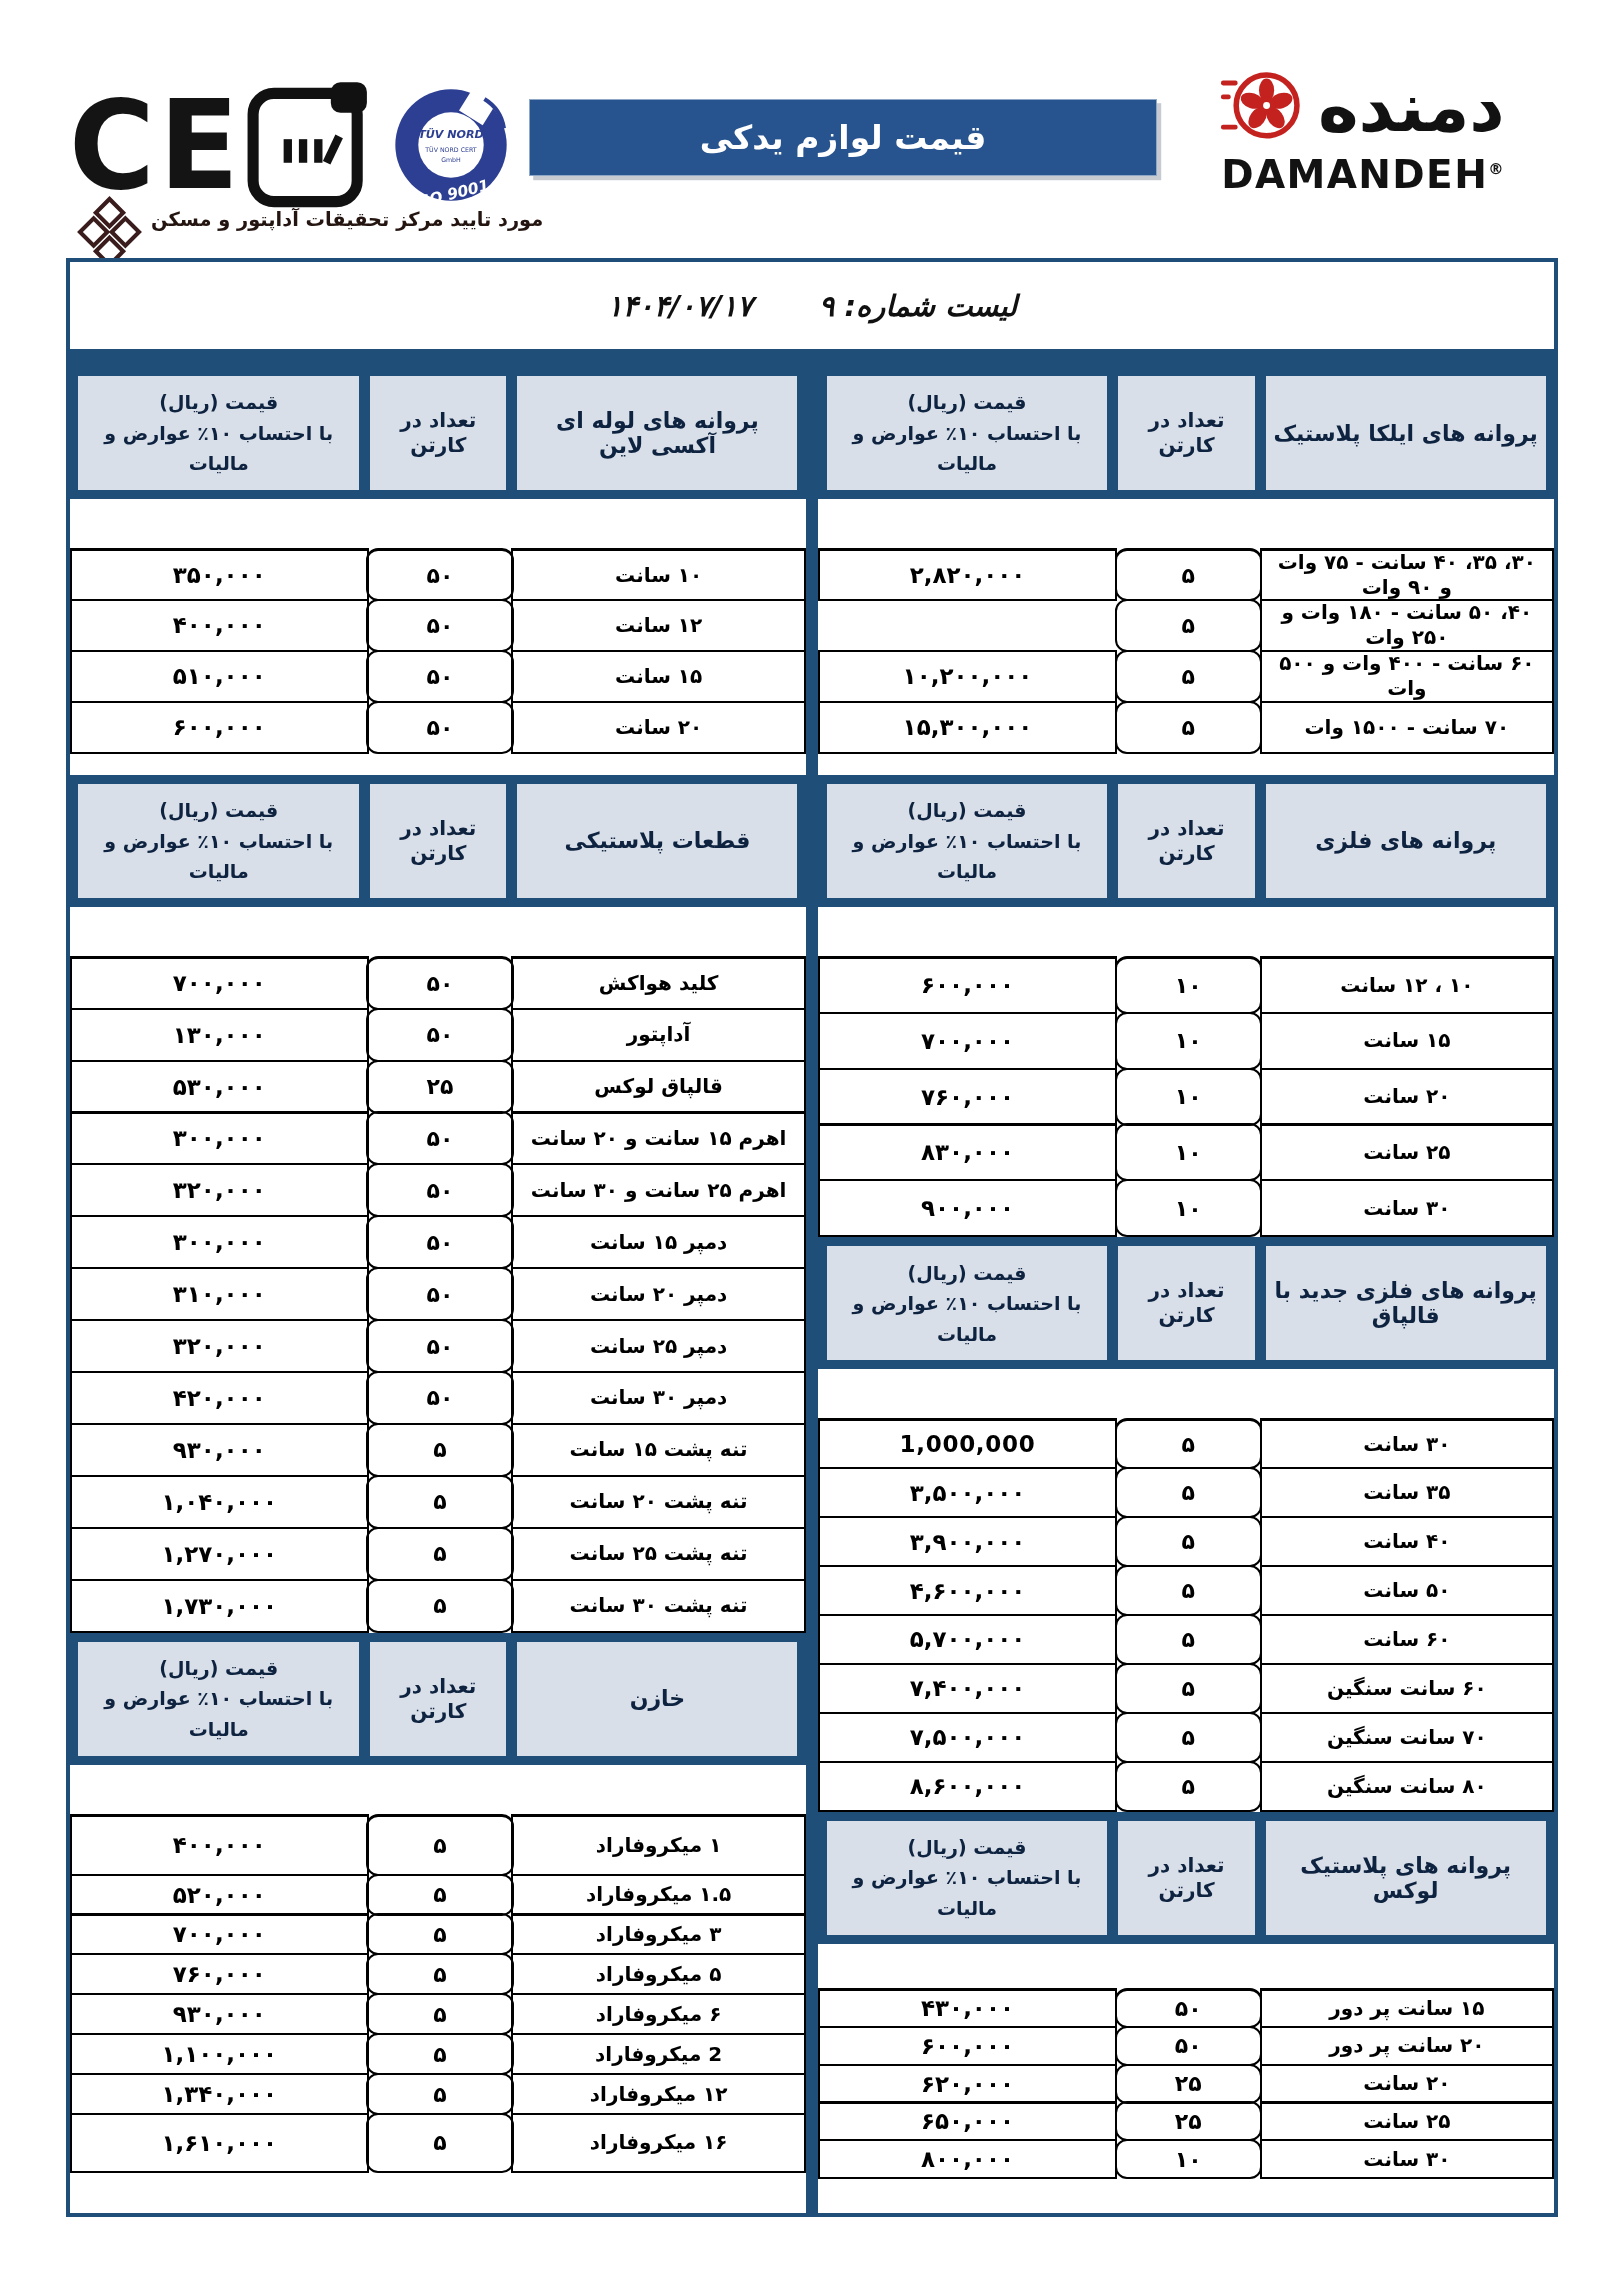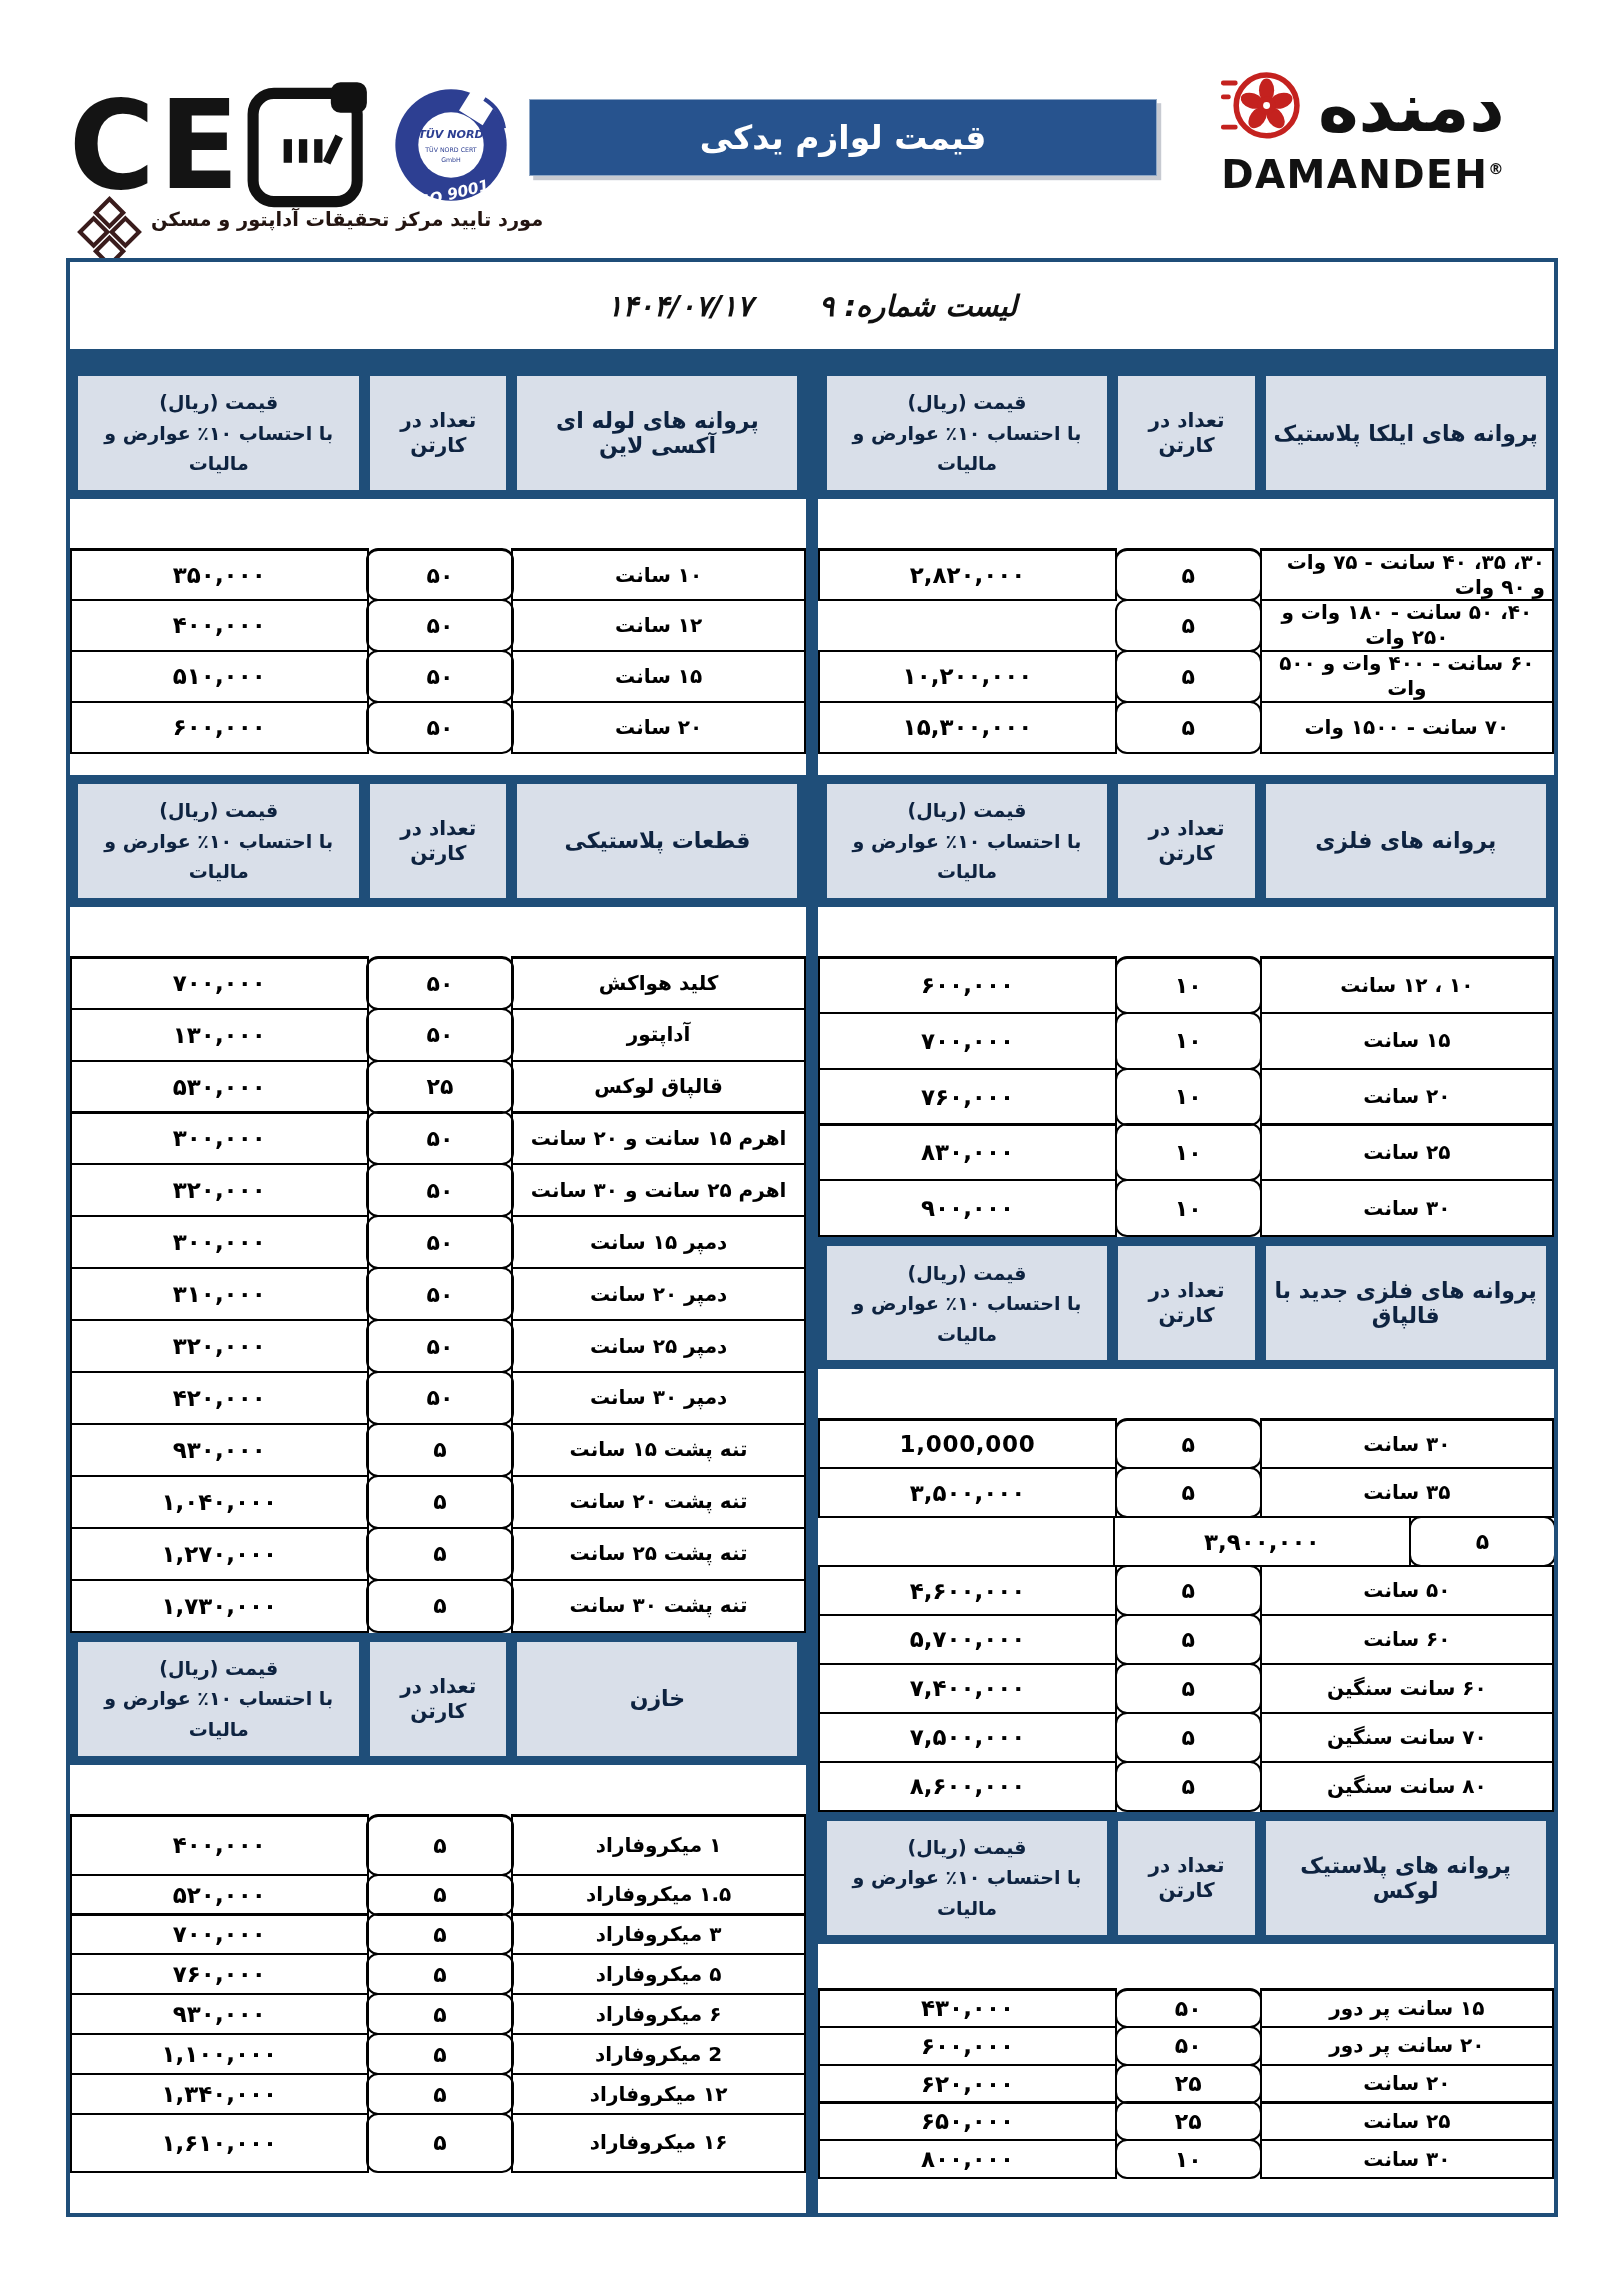--- a/index.html
+++ b/index.html
@@ -49,21 +49,21 @@
   .sec-header{background:var(--navy);display:flex;direction:rtl;gap:11px;padding:9px 8.3px;align-items:stretch;}
   .hc{background:var(--hdrfill);display:flex;align-items:center;justify-content:center;
     text-align:center;font-weight:bold;color:#0e2340;direction:rtl;}
   .hc-name{flex:0 0 calc(40% - 7.6px);font-size:22px;padding:0 7px;}
   .hc-qty{flex:0 0 calc(20% - 7.6px);font-size:20px;line-height:1.25;padding:0 4.2px;}
   .hc-price{flex:1 1 auto;white-space:pre-line;font-size:19px;line-height:1.6;padding:0 19px;}
 
   
   .trow{display:flex;direction:rtl;flex:0 0 auto;}
   .trow + .trow{margin-top:-2.1px;}
-  .rows .trow:first-child .tc{border-top-width:3.5px;text-align:right;}
+  .rows .trow:first-child .tc{border-top-width:3.5px;}
   .tc{border:2.1px solid #000;display:flex;align-items:center;justify-content:center;
     text-align:center;font-weight:bold;color:#000;padding:1.4px 7px;direction:rtl;}
   .tc-name{width:40%;font-size:20px;line-height:1.25;}
   .tc-qty{width:20%;margin-right:-2.1px;font-size:22px;border-radius:12px;}
   .tc-price{width:calc(40% + 4.2px);margin-right:-2.1px;font-size:23px;letter-spacing:0.7px;}
   .gap-row,.trail-row{flex:0 0 auto;background:#fff;}
 </style>
 </head>
 <body>
 
@@ -235,20 +235,21 @@
                 <div class="tc tc-name">۳۰ سانت</div>
                 <div class="tc tc-qty">۵</div>
                 <div class="tc tc-price">1,000,000</div>
               </div>
               <div class="trow" style="height: 51px;">
                 <div class="tc tc-name">۳۵ سانت</div>
                 <div class="tc tc-qty">۵</div>
                 <div class="tc tc-price">۳,۵۰۰,۰۰۰</div>
               </div>
               <div class="trow" style="height: 51px;">
+                <div class="tc tc-name">۴۰ سانت</div>
                 <div class="tc tc-qty">۵</div>
                 <div class="tc tc-price">۳,۹۰۰,۰۰۰</div>
               </div>
               <div class="trow" style="height: 51px;">
                 <div class="tc tc-name">۵۰ سانت</div>
                 <div class="tc tc-qty">۵</div>
                 <div class="tc tc-price">۴,۶۰۰,۰۰۰</div>
               </div>
               <div class="trow" style="height: 51px;">
                 <div class="tc tc-name">۶۰ سانت</div>

